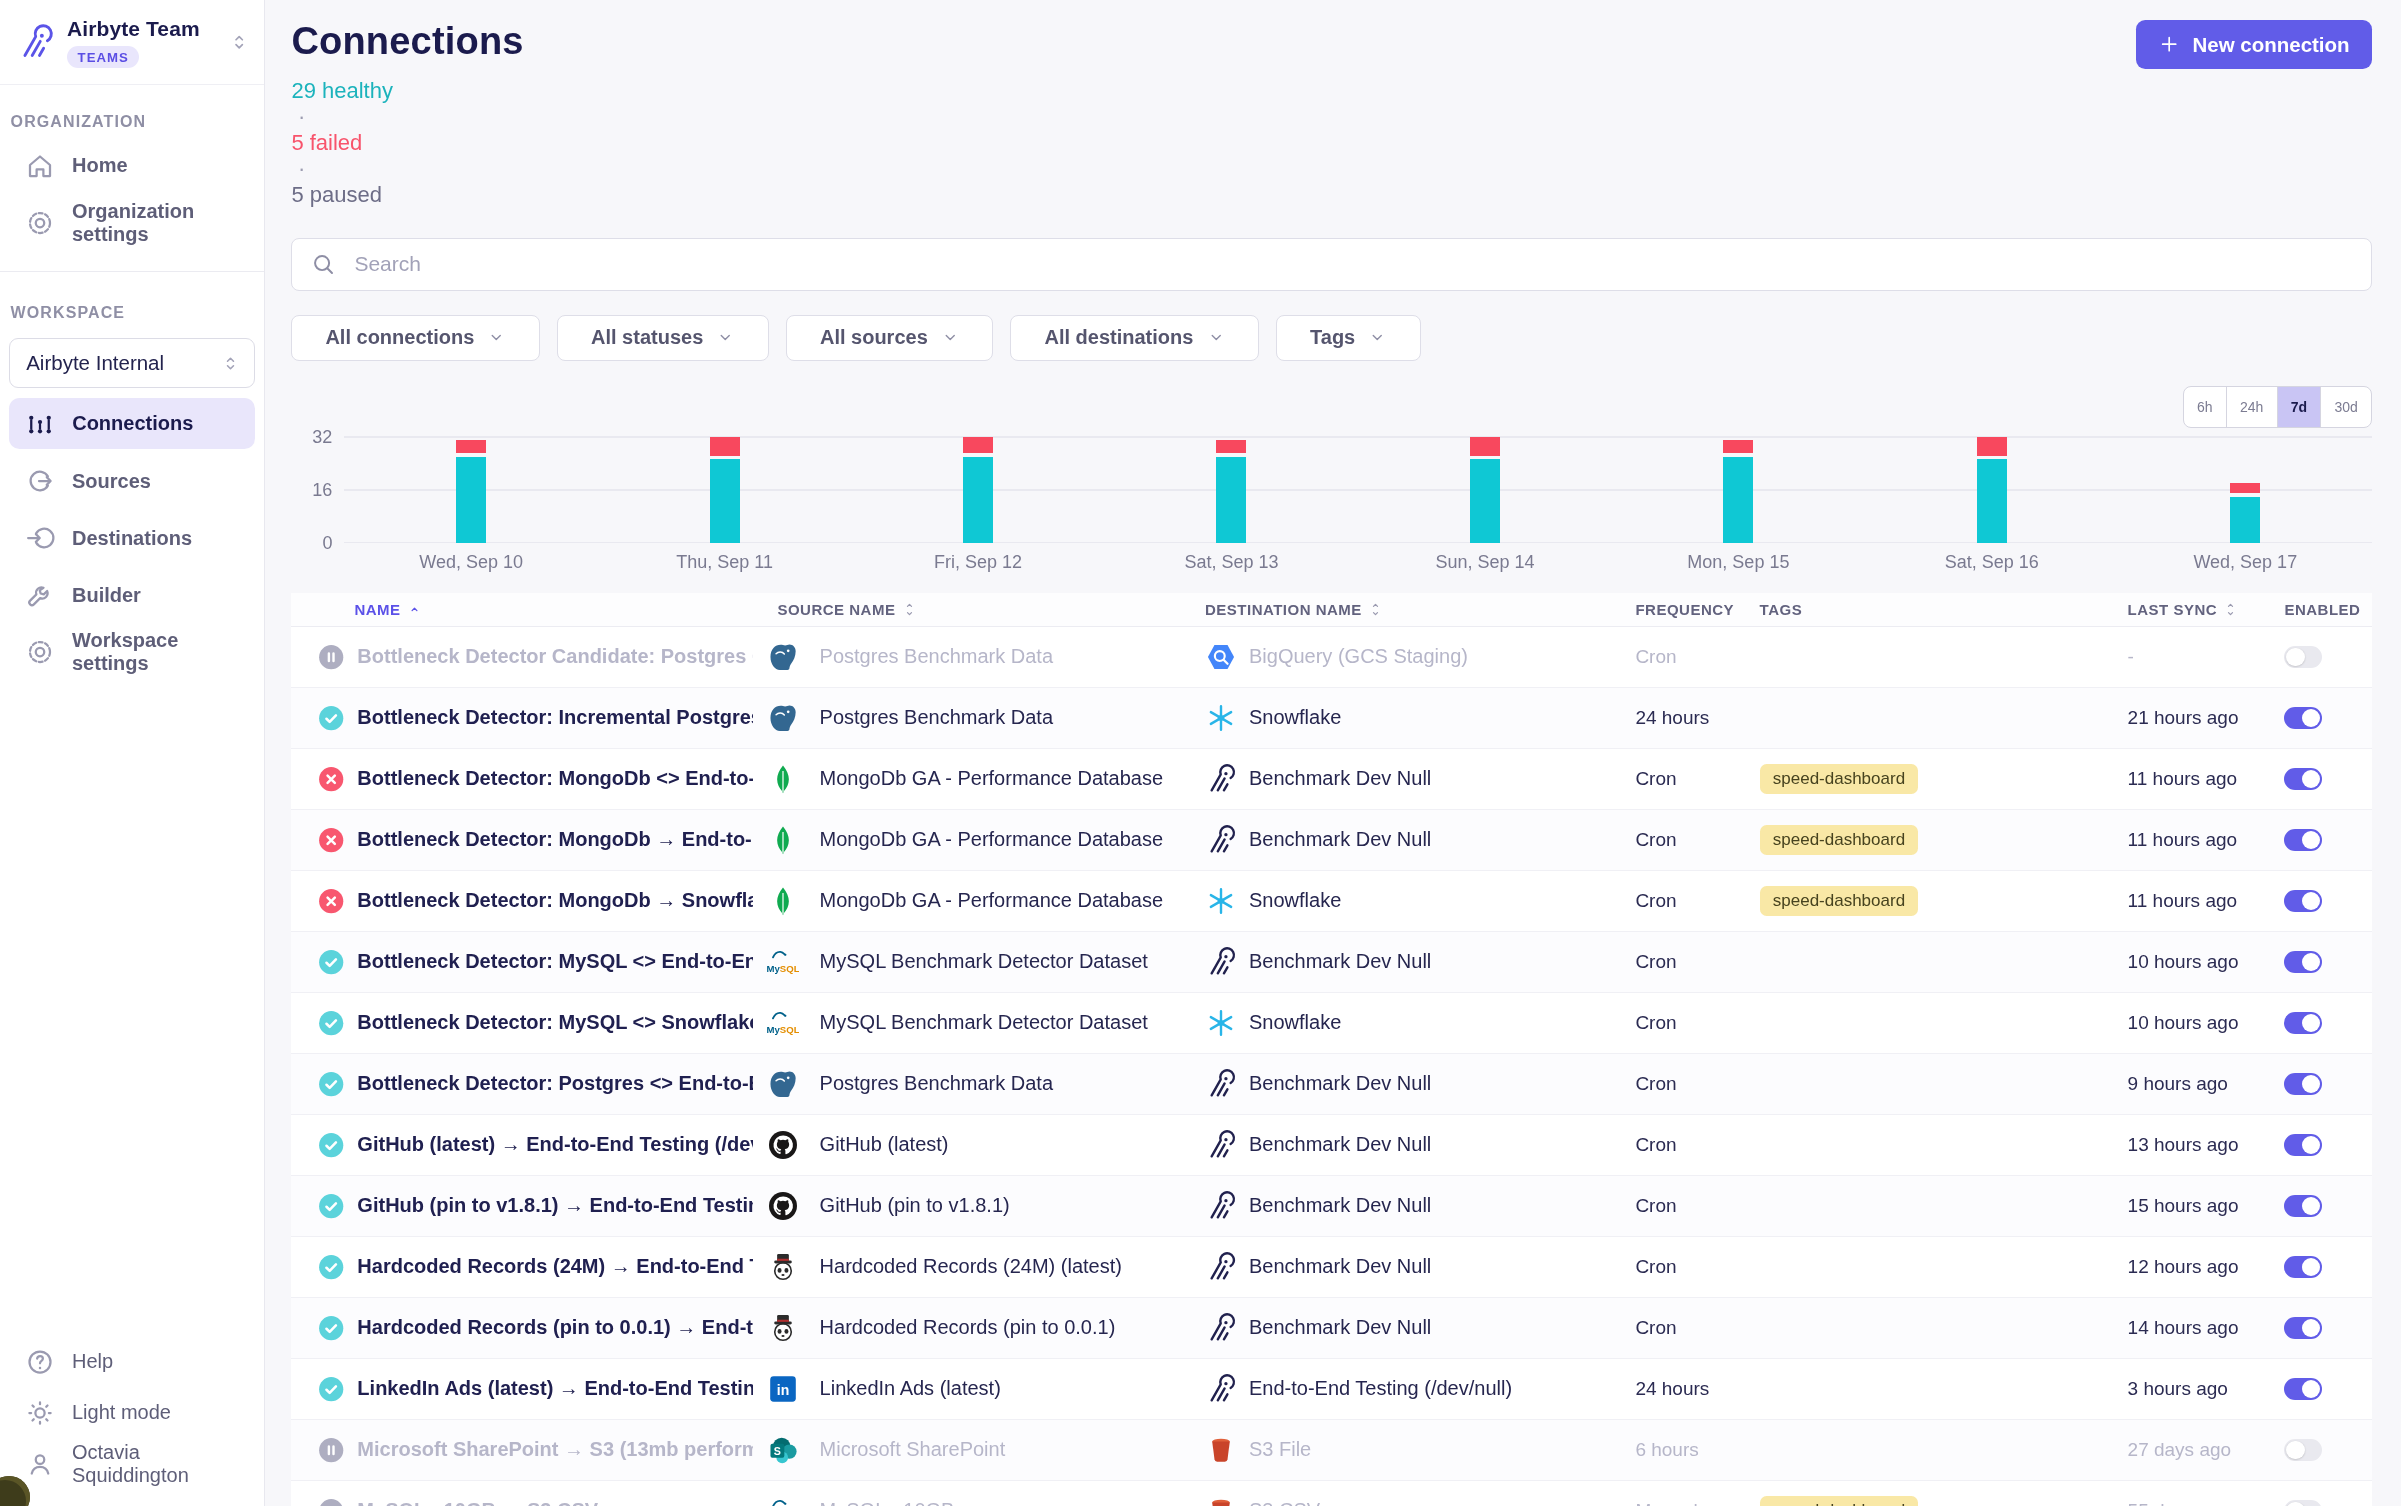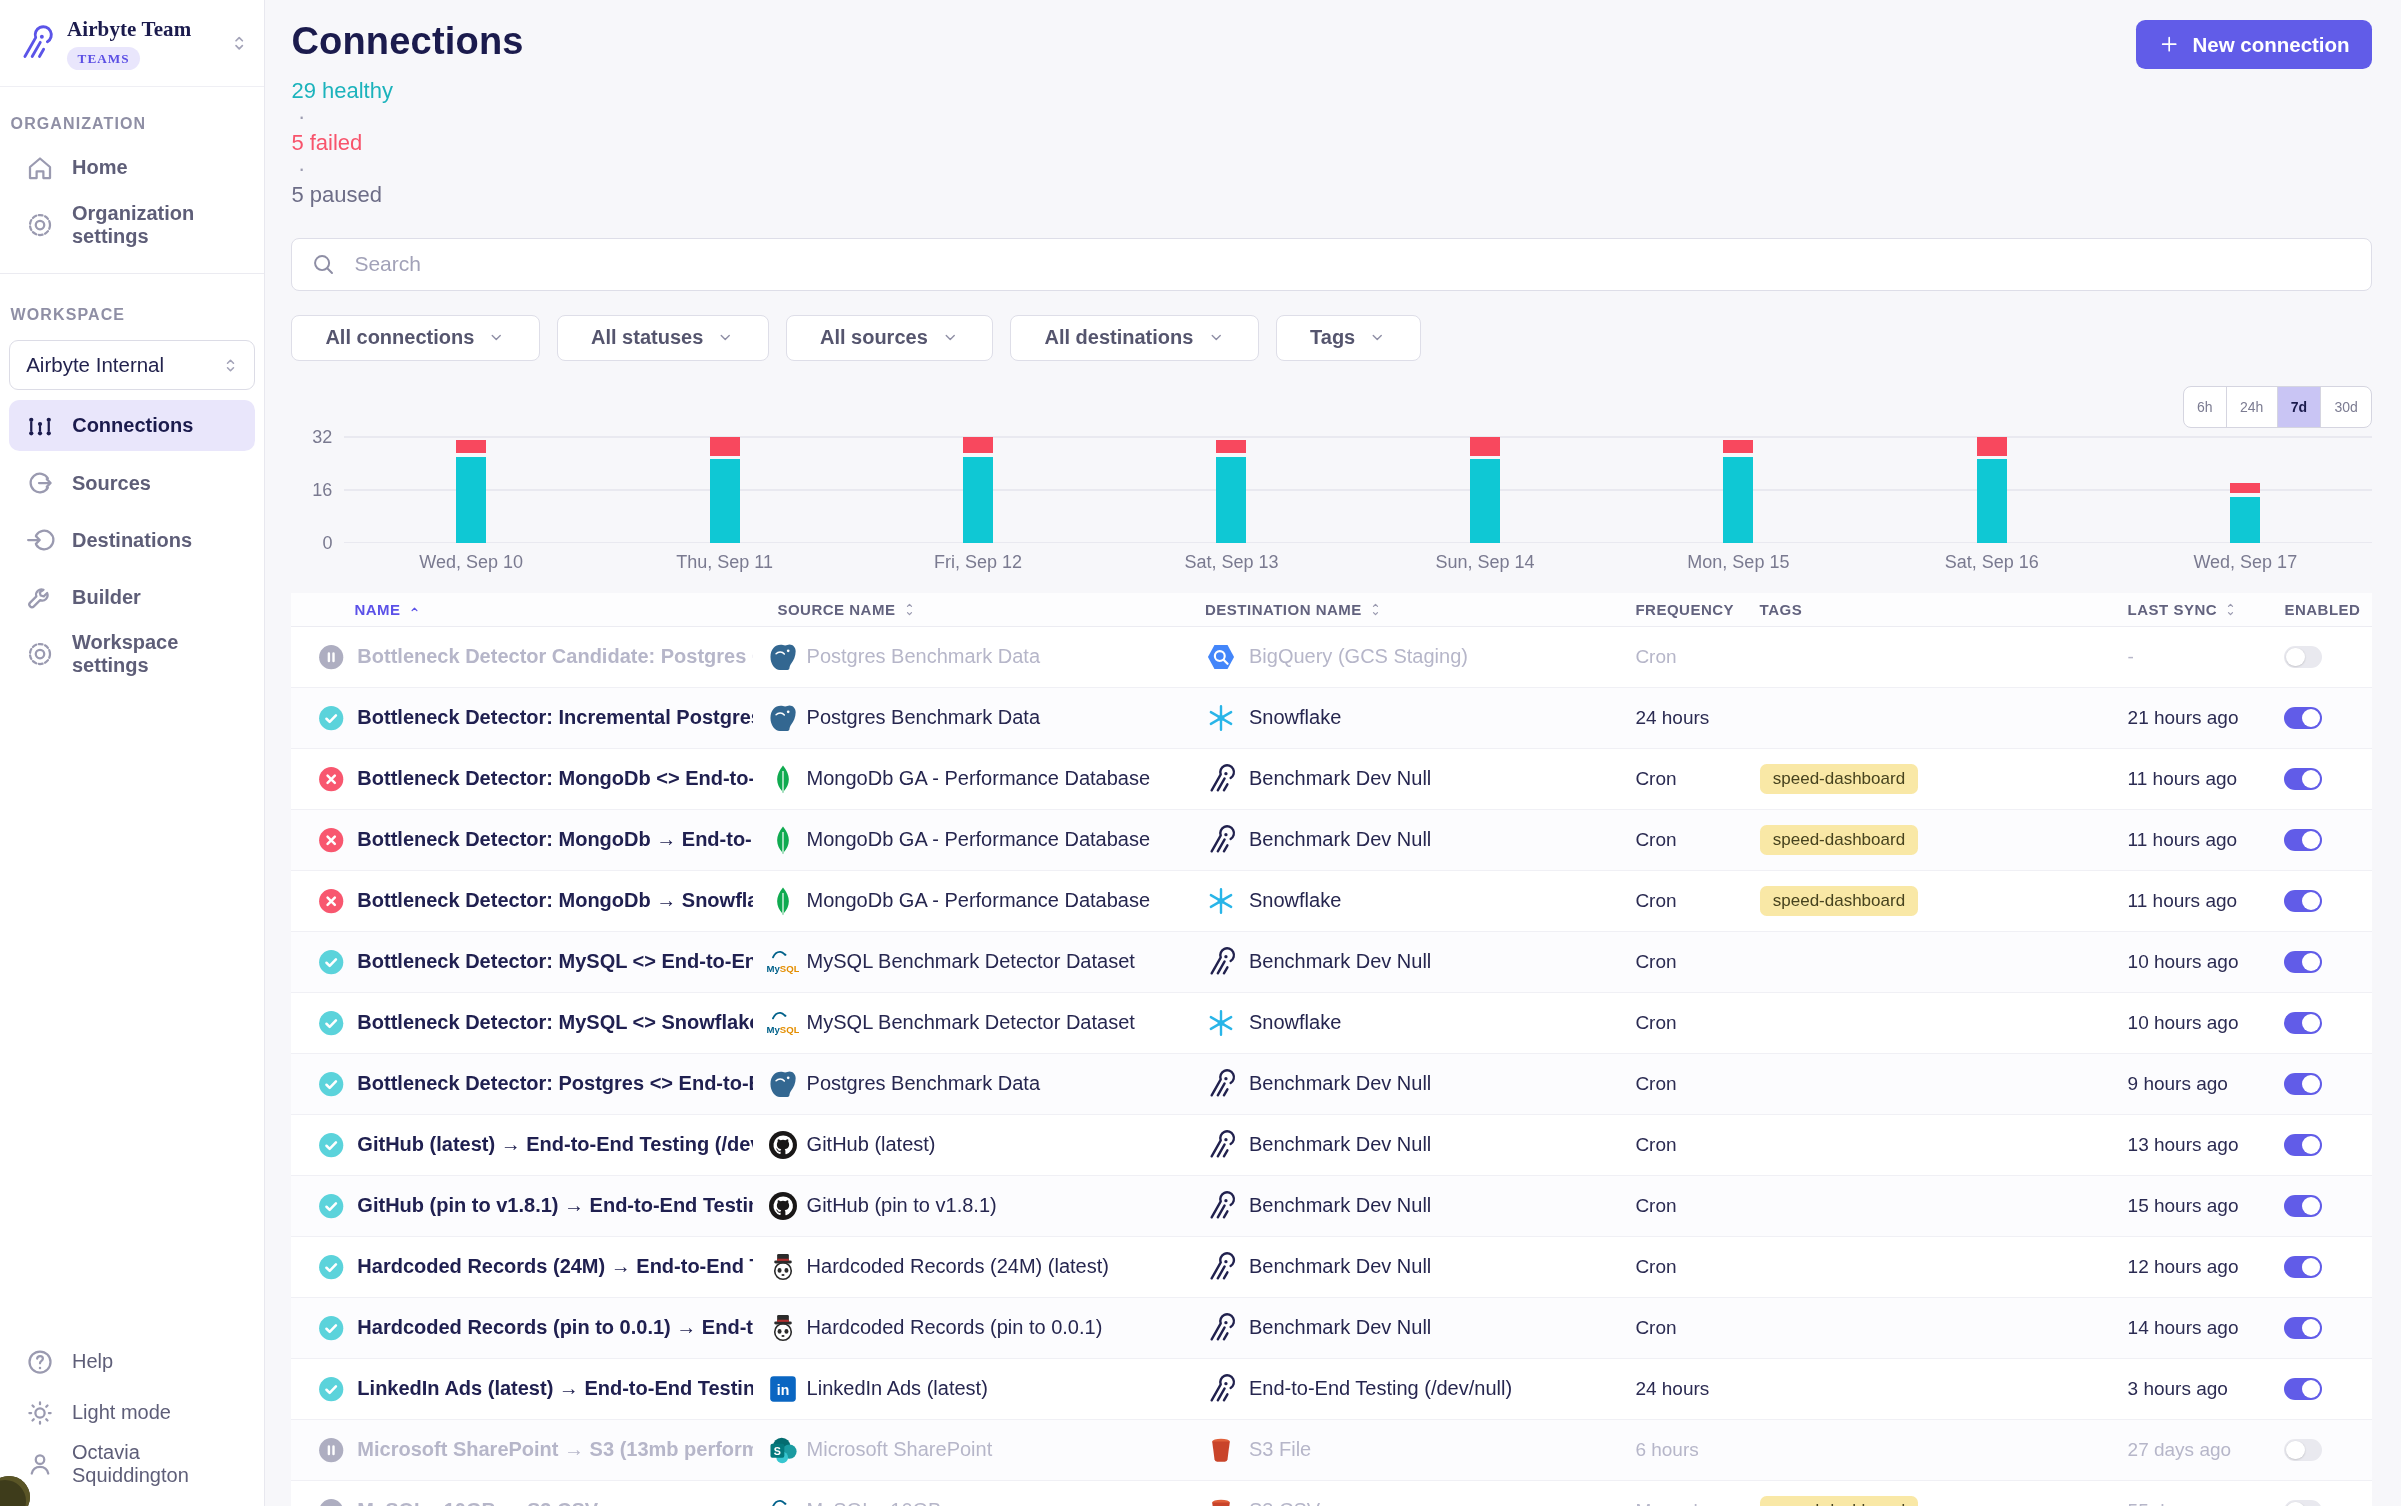--- a/index.html
+++ b/index.html
@@ -1,21 +1,21 @@
 <!DOCTYPE html>
 <html style="font-size:10.6px"><head>
 <meta charset="utf-8">
 <style>
   * { margin:0; padding:0; box-sizing:border-box; }
   html,body { width:2401px; height:1506px; overflow:hidden; }
   body { font-family:"Liberation Sans", sans-serif; background:#F7F7FA; color:#21214E; display:flex; }
 
   
   .sidebar { width:265px; height:100%; background:#FFFFFF; border-right:1.3px solid #E8E8EF; display:flex; flex-direction:column; position:relative; flex-shrink:0; }
-  .org-header { display:flex; align-items:center; padding:17px 13.2px 16px 17px; border-bottom:1.3px solid #EFEFF4;font-family:Liberation Serif, serif; }
+  .org-header { display:flex; align-items:center; padding:17px 13.2px 16px 17px; border-bottom:1.3px solid #EFEFF4; }
   .org-logo { width:38px; height:38px; color:#5B54E8; flex-shrink:0; }
   .org-meta { margin-left:12px; flex:1; }
   .org-name { font-size:21px; font-weight:700; color:#1B1B4D; letter-spacing:0.1px; }
   .org-badge { display:inline-block; margin-top:5.3px; background:#E9E6FC; color:#5B4EE4; font-size:13.2px; font-weight:700; letter-spacing:1px; padding:3.3px 10.6px; border-radius:13.2px; }
   .org-caret { color:#A3A3B8; width:22.4px; height:22.4px; }
 
   .side-section-label { font-size:16px; font-weight:700; letter-spacing:1.1px; color:#8F8FA5; padding:28px 0 6.6px 10.6px; }
   .side-item { display:flex; align-items:center; gap:17px; padding:0 10.6px 0 25px; height:57px; font-size:20px; font-weight:600; color:#5E5E78; cursor:pointer; }
   .side-item .s-ico { width:30px; height:30px; flex-shrink:0; color:#9A9AB0; }
   .side-item.active { background:#E9E6FB; border-radius:10.6px; margin:4px 9.2px; height:51px; padding-left:16px; color:#1B1B4D; }
@@ -75,21 +75,21 @@
   .th.sorted .s-ico { color:#5B51E8; }
   .th-name { padding-left:63px; } .th-source { padding-left:24px; } .th-dest { padding-left:10.6px; }
   .th-freq { padding-left:12px; } .th-tags { padding-left:9.2px; } .th-last { padding-left:13.2px; } .th-enabled { padding-left:17px; }
 
   .trow { height:61px; border-bottom:1.3px solid #F0F0F5; background:#fff; cursor:pointer; }
   .trow:nth-child(even) { background:#FCFCFE; }
   .cell { display:flex; align-items:center; white-space:nowrap; overflow:hidden; }
   .c-name { padding-left:26.4px; gap:13.2px; }
   .status-ico { width:26.4px; height:26.4px; flex-shrink:0; }
   .conn-name { font-size:20px; font-weight:600; color:#202050; }
-  .c-source { padding-left:13.2px; gap:8px; }
+  .c-source { padding-left:13.2px; gap:21px; }
   .c-dest { padding-left:10.6px; gap:12px; }
   .brand-ico { width:32px; height:32px; flex-shrink:0; }
   .ep-name { font-size:20px; font-weight:500; color:#26264F; }
   .c-freq { padding-left:12px; font-size:19px; color:#2B2B52; }
   .c-tags { padding-left:9.2px; }
   .tag-pill { background:#F9E8A6; color:#47431F; font-size:17px; padding:5.3px 13.2px; border-radius:6.6px; }
   .c-last { padding-left:13.2px; font-size:19px; color:#2B2B52; }
   .c-enabled { padding-left:17px; }
   .trow.muted .conn-name, .trow.muted .ep-name, .trow.muted .c-freq, .trow.muted .c-last { color:#B6B6C9; }
 

